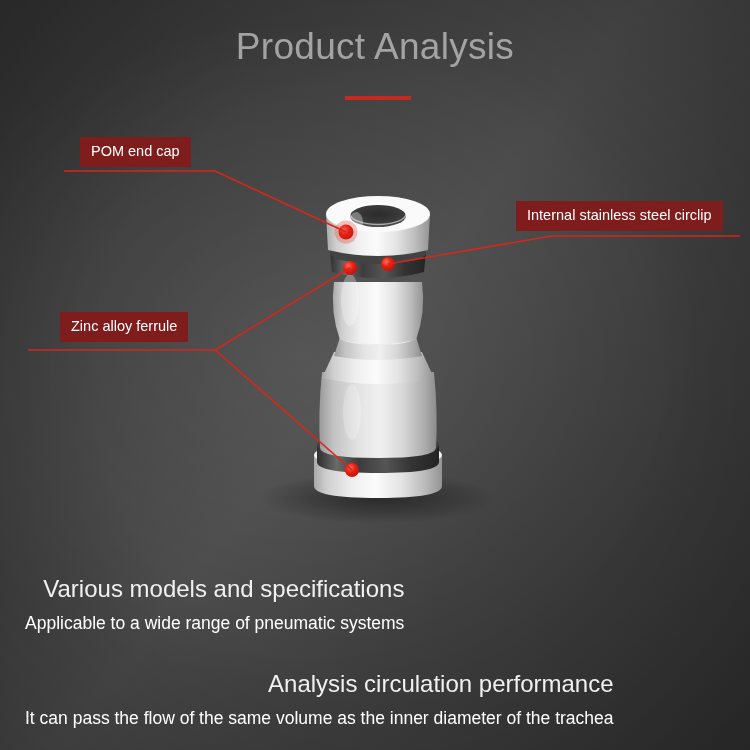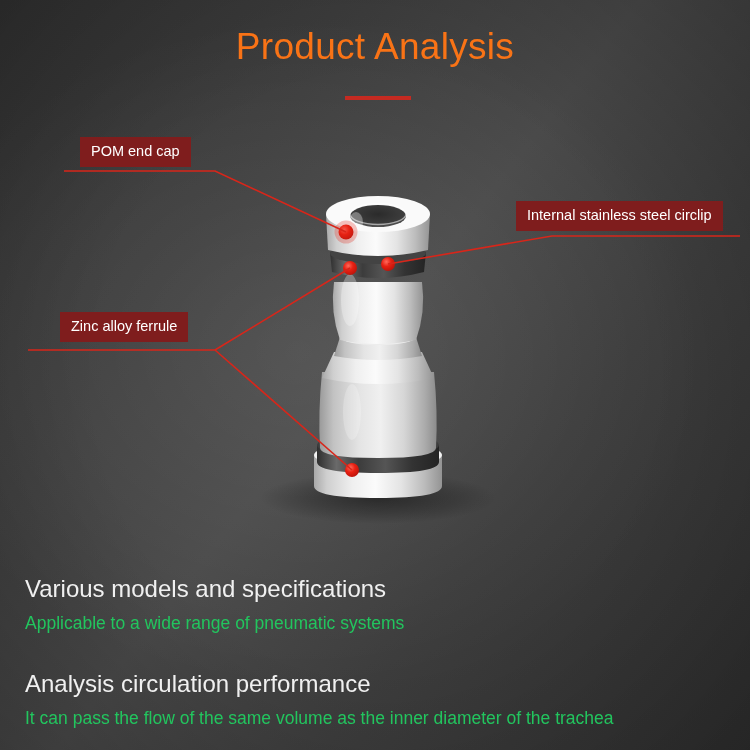--- a/index.html
+++ b/index.html
@@ -24,21 +24,21 @@
   }
   #bg-vig{
     position:absolute;inset:0;
     background:radial-gradient(ellipse 660px 700px at 50% 50%, rgba(0,0,0,0) 42%, rgba(0,0,0,0.30) 100%);
   }
 
   
   #title{
     position:absolute;left:0;top:26px;width:750px;
     text-align:center;
-    color:#f97316;
+    color:#a3a3a3;
     font-size:37px;
     font-weight:400;
     letter-spacing:0.3px;
     white-space:nowrap;
   }
   #title-rule{
     position:absolute;left:345px;top:96px;
     width:66px;height:4px;
     background:#c52a21;
   }
@@ -58,29 +58,29 @@
   #callout-ferrule{ left:60px; top:312px; }
 
   
   #leaders,#product{
     position:absolute;left:0;top:0;
     width:750px;height:750px;
   }
   #leaders{pointer-events:none;}
 
   
-  .feat{position:absolute;left:25px;}
+  .feat{position:absolute;left:25px;text-align:right;}
   .feat .head{
     color:#f0f0f0;
     font-size:24px;
     line-height:1;
     white-space:nowrap;
   }
   .feat .sub{
-    color:#22c55e;
+    color:#ffffff;
     font-size:17.5px;
     line-height:1;
     margin-top:14px;
     white-space:nowrap;
   }
   #feat-1{top:577px;}
   #feat-2{top:672px;}
 </style>
 </head>
 <body>

